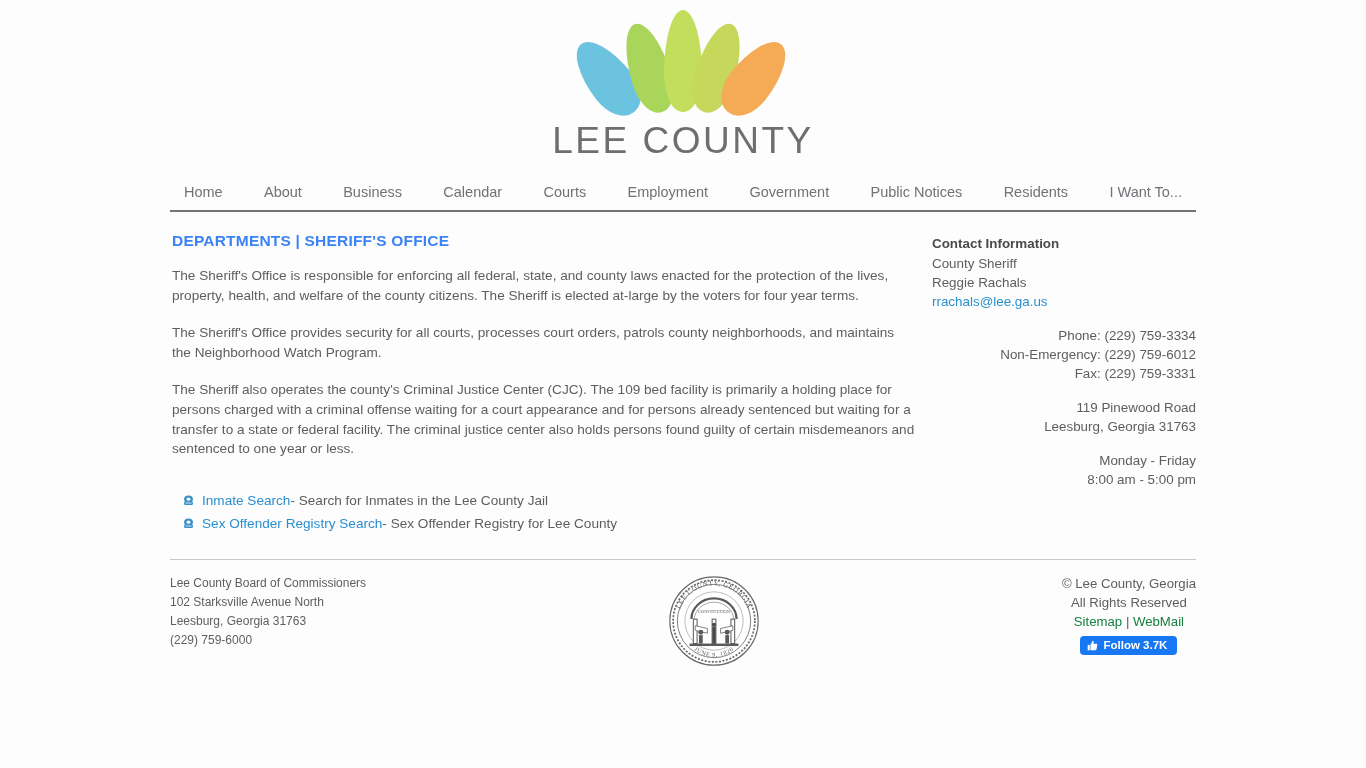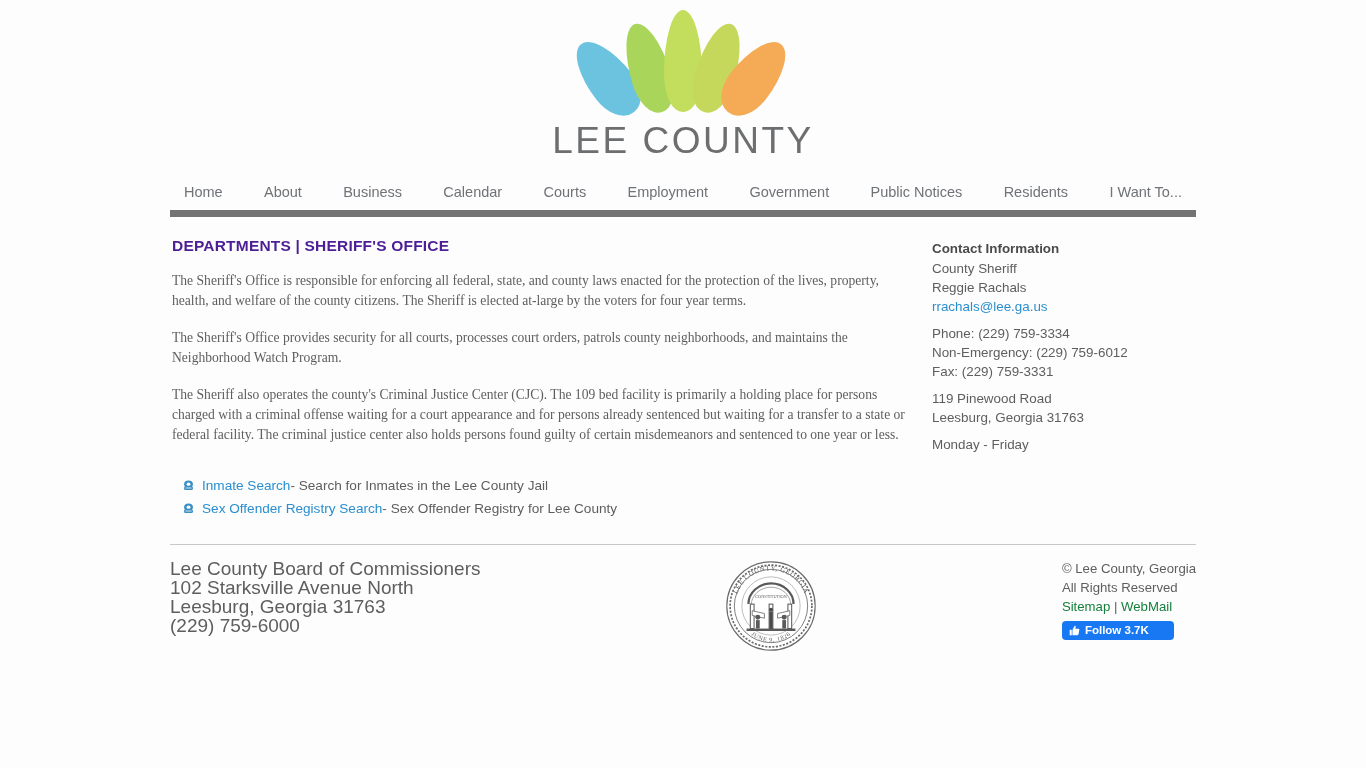--- a/index.html
+++ b/index.html
@@ -54,21 +54,21 @@
   .tagline {
     font-size: 14px;
     color: #5b5b5b;
     margin-top: 18px;
   }
 
   
   .nav-wrap {
     width: 1026px;
     margin: 22px auto 0 auto;
-    border-bottom: 7px solid #737373;
+    border-bottom: 2px solid #737373;
   }
   .nav {
     display: flex;
     justify-content: space-between;
     align-items: center;
     padding: 0 14px 10px 14px;
   }
   .nav-item {
     font-size: 14.5px;
     color: #6f7276;
@@ -82,32 +82,31 @@
     margin: 0 auto;
     display: flex;
     padding-top: 20px;
   }
   .content {
     width: 762px;
     padding-right: 16px;
     box-sizing: border-box;
   }
   .page-title {
-    color: #4c1d95;
+    color: #3b82f6;
     font-size: 15.5px;
     font-weight: bold;
     letter-spacing: 0.2px;
     margin: 0 0 16px 2px;
   }
   .para {
     font-size: 13.6px;
     line-height: 19.6px;
     color: #5e5e5e;
     margin: 0 0 18px 2px;
-    font-family: Liberation Serif, serif;
   }
   .links {
     margin: 32px 0 0 12px;
   }
   .link-row {
     display: flex;
     align-items: center;
     margin-bottom: 4px;
     font-size: 13.6px;
     color: #5e5e5e;
@@ -138,65 +137,65 @@
     font-weight: bold;
     color: #4a4a4a;
     margin-bottom: 1px;
   }
   .sb-line { display: block; }
   .sb-email {
     color: #2a8fcf;
     text-decoration: none;
     cursor: pointer;
   }
-  .sb-block { margin-top: 8px; }
+  .sb-block { margin-top: 15px; text-align: right; }
 
   
   .footer-rule {
     width: 1026px;
     margin: 0 auto;
     border-top: 1px solid #c8c8c8;
     margin-top: 22px;
   }
   .footer {
     width: 1026px;
     margin: 0 auto;
     display: flex;
     justify-content: space-between;
     padding-top: 14px;
   }
   .foot-left {
-    font-size: 19px;
+    font-size: 12px;
     line-height: 19px;
     color: #5e5e5e;
   }
   .foot-center {
     width: 120px;
     display: flex;
     justify-content: center;
     align-items: flex-start;
   }
   .foot-right {
     font-size: 13.2px;
     line-height: 19px;
     color: #5e5e5e;
-    text-align: left;
+    text-align: center;
   }
   .foot-link {
     color: #15803d;
     text-decoration: none;
     cursor: pointer;
   }
   .fb-btn {
     display: inline-flex;
     align-items: center;
     background: #1877f2;
     color: #fff;
     border-radius: 4px;
-    padding: 3px 25px 3px 7px;
+    padding: 3px 10px 3px 7px;
     font-size: 11.5px;
     font-weight: bold;
     margin-top: 5px;
     cursor: pointer;
     line-height: 13px;
   }
   .fb-btn svg { margin-right: 5px; }
   .seal {
     width: 94px;
     height: 94px;
@@ -286,20 +285,21 @@
         <span class="sb-line">Fax: (229) 759-3331</span>
       </div>
 
       <div class="sb-block">
         <span class="sb-line">119 Pinewood Road</span>
         <span class="sb-line">Leesburg, Georgia 31763</span>
       </div>
 
       <div class="sb-block">
         <span class="sb-line">Monday - Friday</span>
+        <span class="sb-line">8:00 am - 5:00 pm</span>
       </div>
     </div>
 
   </div>
 
   <div class="footer-rule"></div>
   <div class="footer">
 
     <div class="foot-left">
       <span class="sb-line">Lee County Board of Commissioners</span>

